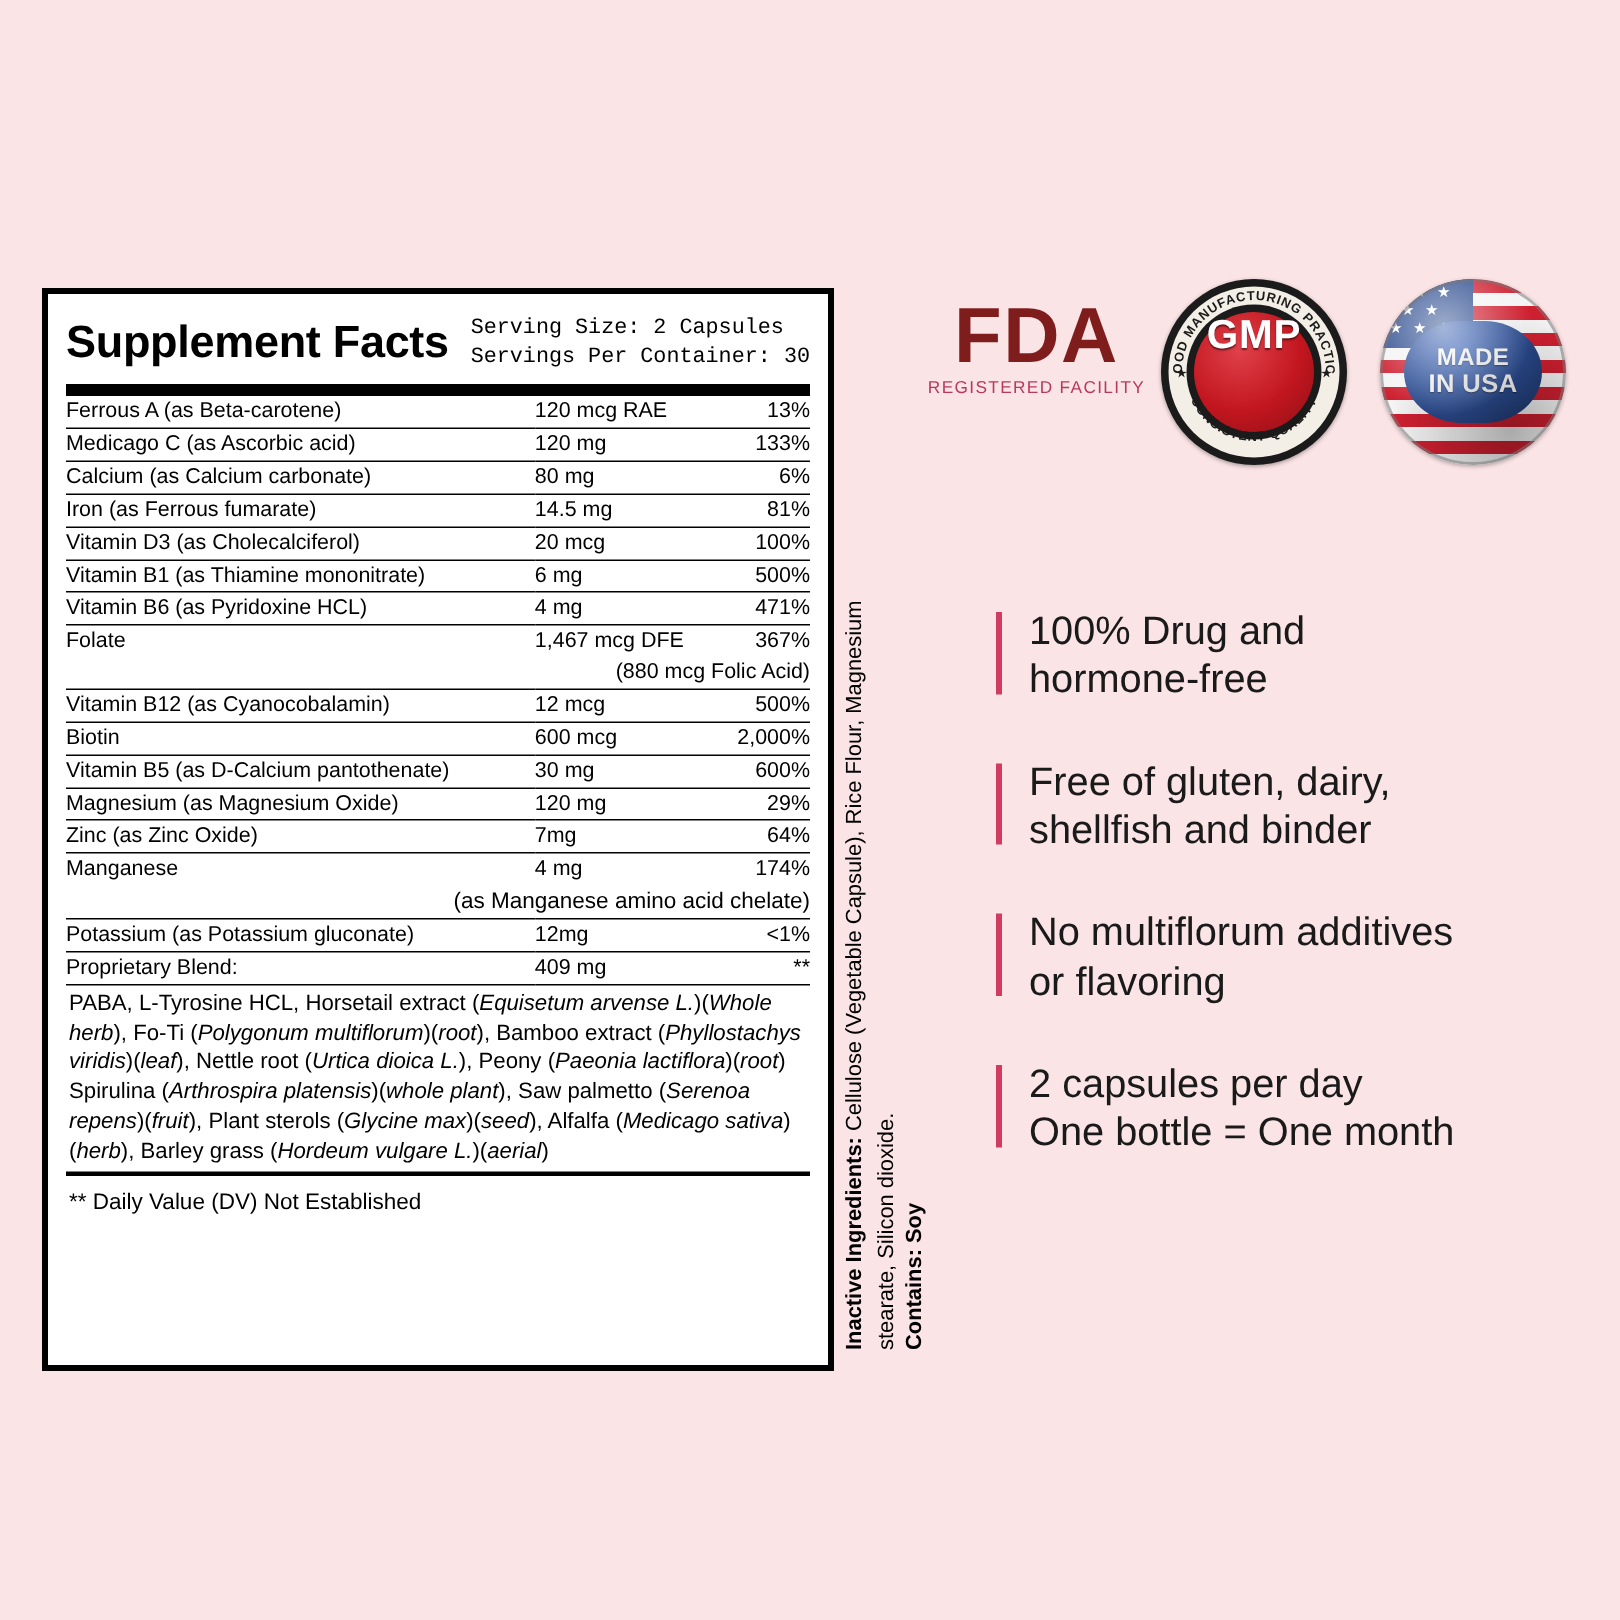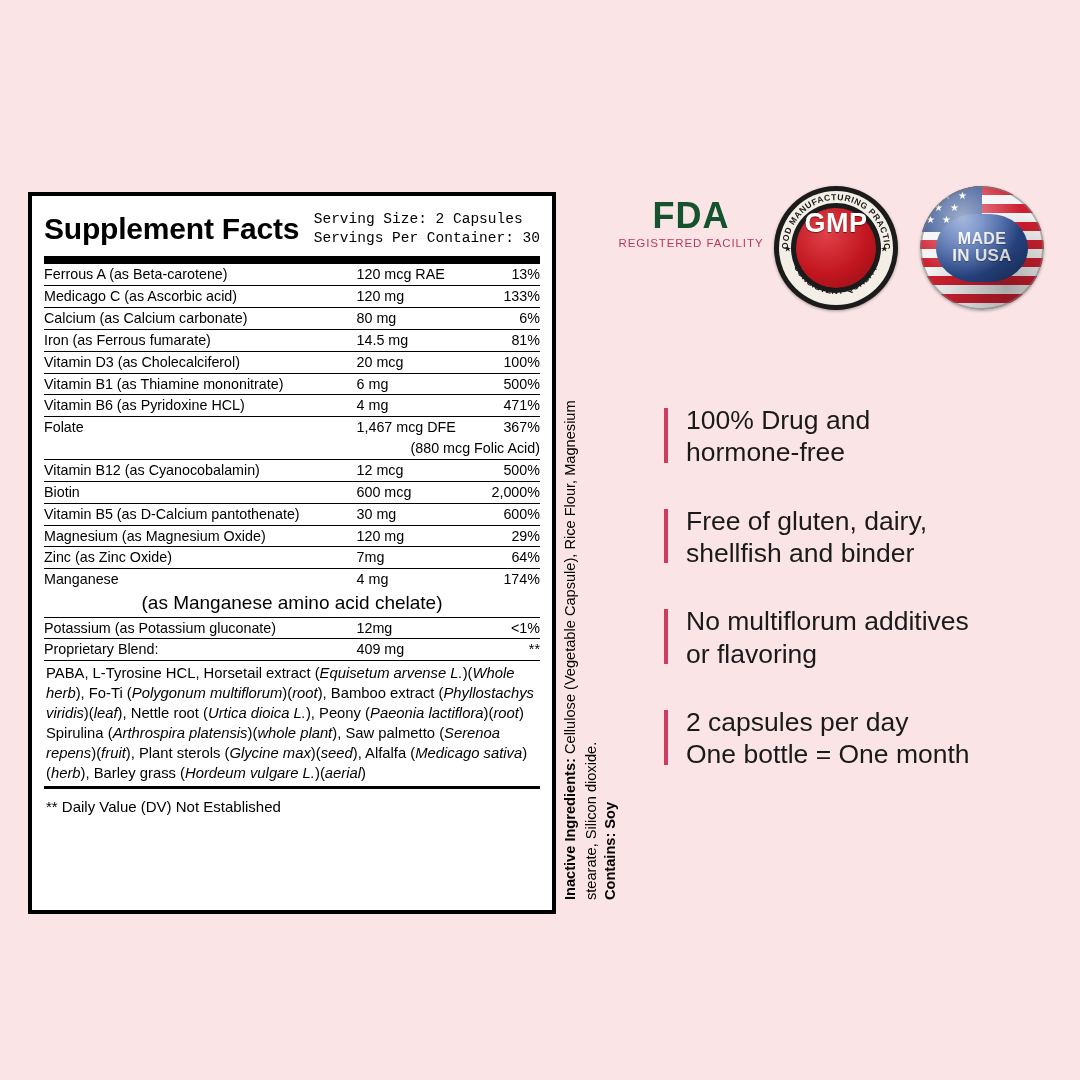--- a/index.html
+++ b/index.html
@@ -49,21 +49,21 @@
   table.nutr td {
     padding: 2px 0 2px 0;
     border-bottom: 1px solid #000;
     vertical-align: bottom;
     line-height: 1.18;
   }
   table.nutr tr.no-line td { border-bottom: none; }
   td.nm { text-align: left; padding-left: 2px; }
   td.amt { text-align: left; white-space: nowrap; padding-right: 26px; }
   td.dv { text-align: right; white-space: nowrap; width: 62px; padding-right: 2px; }
-  td.sub { font-size: 19px; text-align: center; padding-left: 10px; }
+  td.sub { font-size: 15px; text-align: right; padding-left: 10px; }
   td.amt-wide { text-align: right; white-space: nowrap; padding-right: 2px; }
 
   #blend {
     font-size: 14.8px;
     line-height: 1.35;
     padding: 3px 2px 2px 2px;
     text-align: left;
   }
 
   #dv-note {
@@ -114,22 +114,22 @@
     height: 120px;
   }
   #fda {
     position: absolute;
     left: 16px;
     top: 12px;
     width: 190px;
     text-align: center;
   }
   #fda .fda-main {
-    color: #14532d;
-    font-size: 36px;
+    color: #7f1d1d;
+    font-size: 52px;
     font-weight: bold;
     letter-spacing: 1px;
     line-height: 1;
     font-family: "Liberation Sans", sans-serif;
   }
   #fda .fda-sub {
     color: #b8395e;
     font-size: 11.5px;
     letter-spacing: 0.9px;
     margin-top: 3px;

